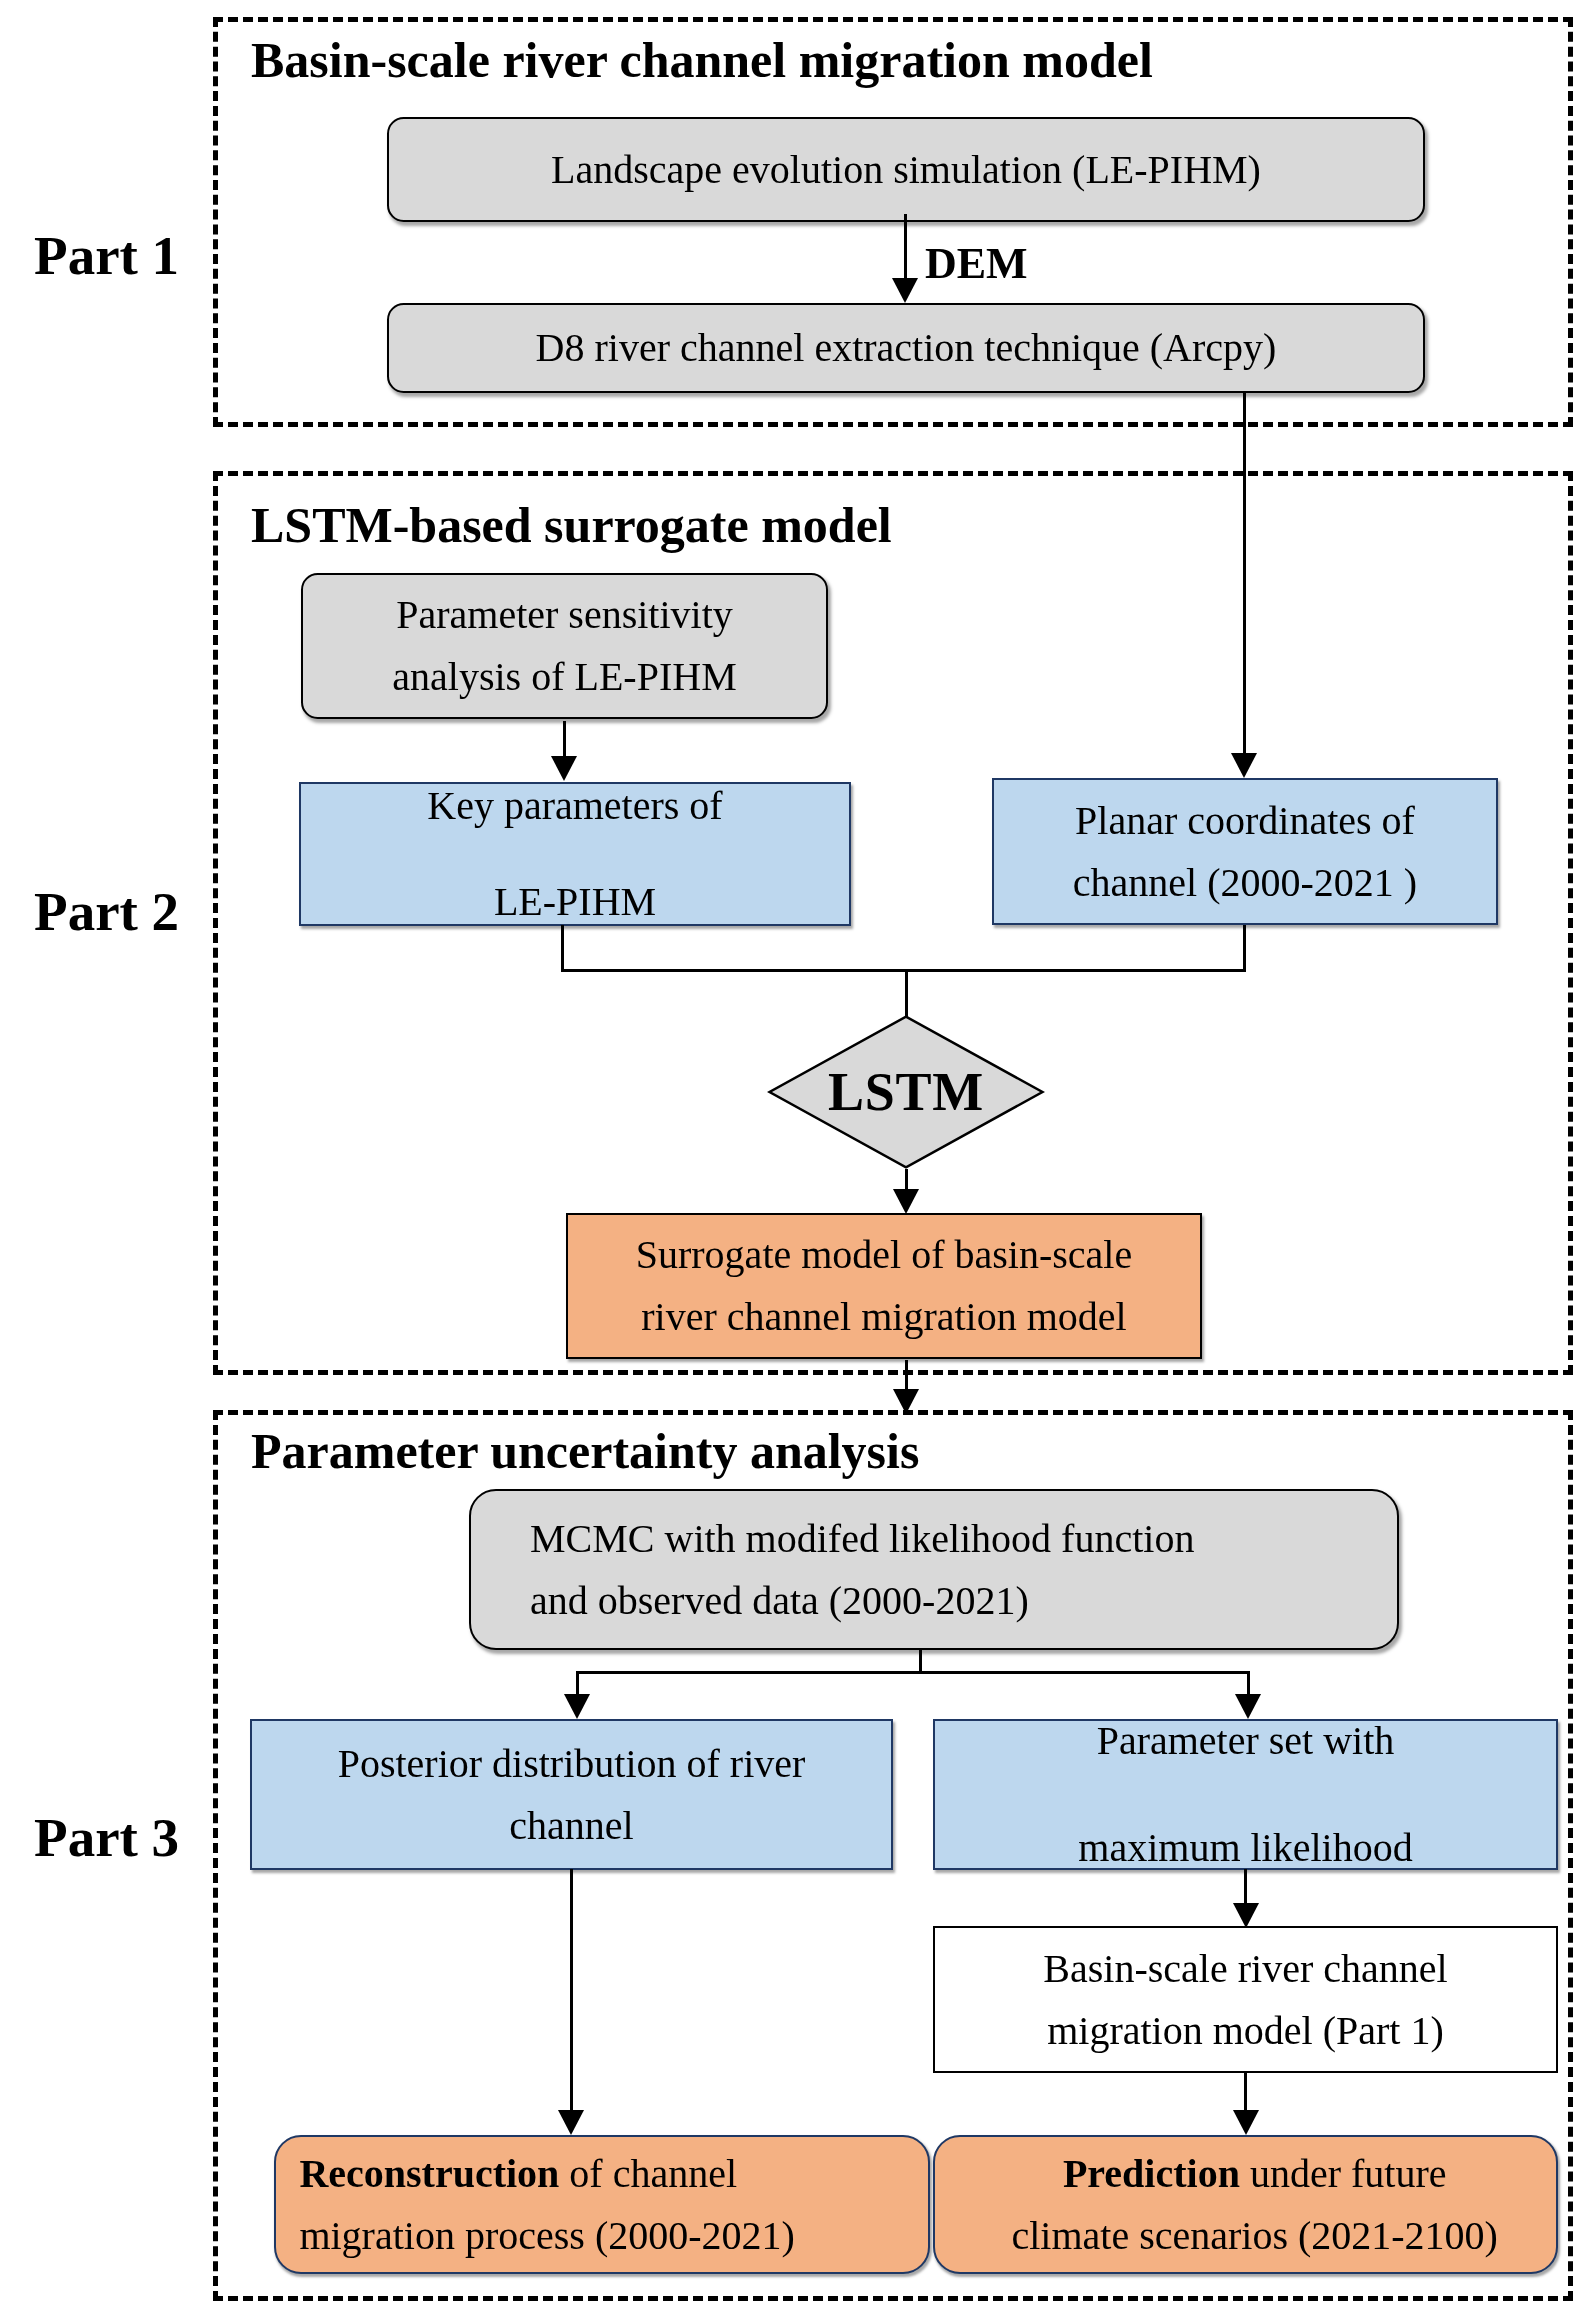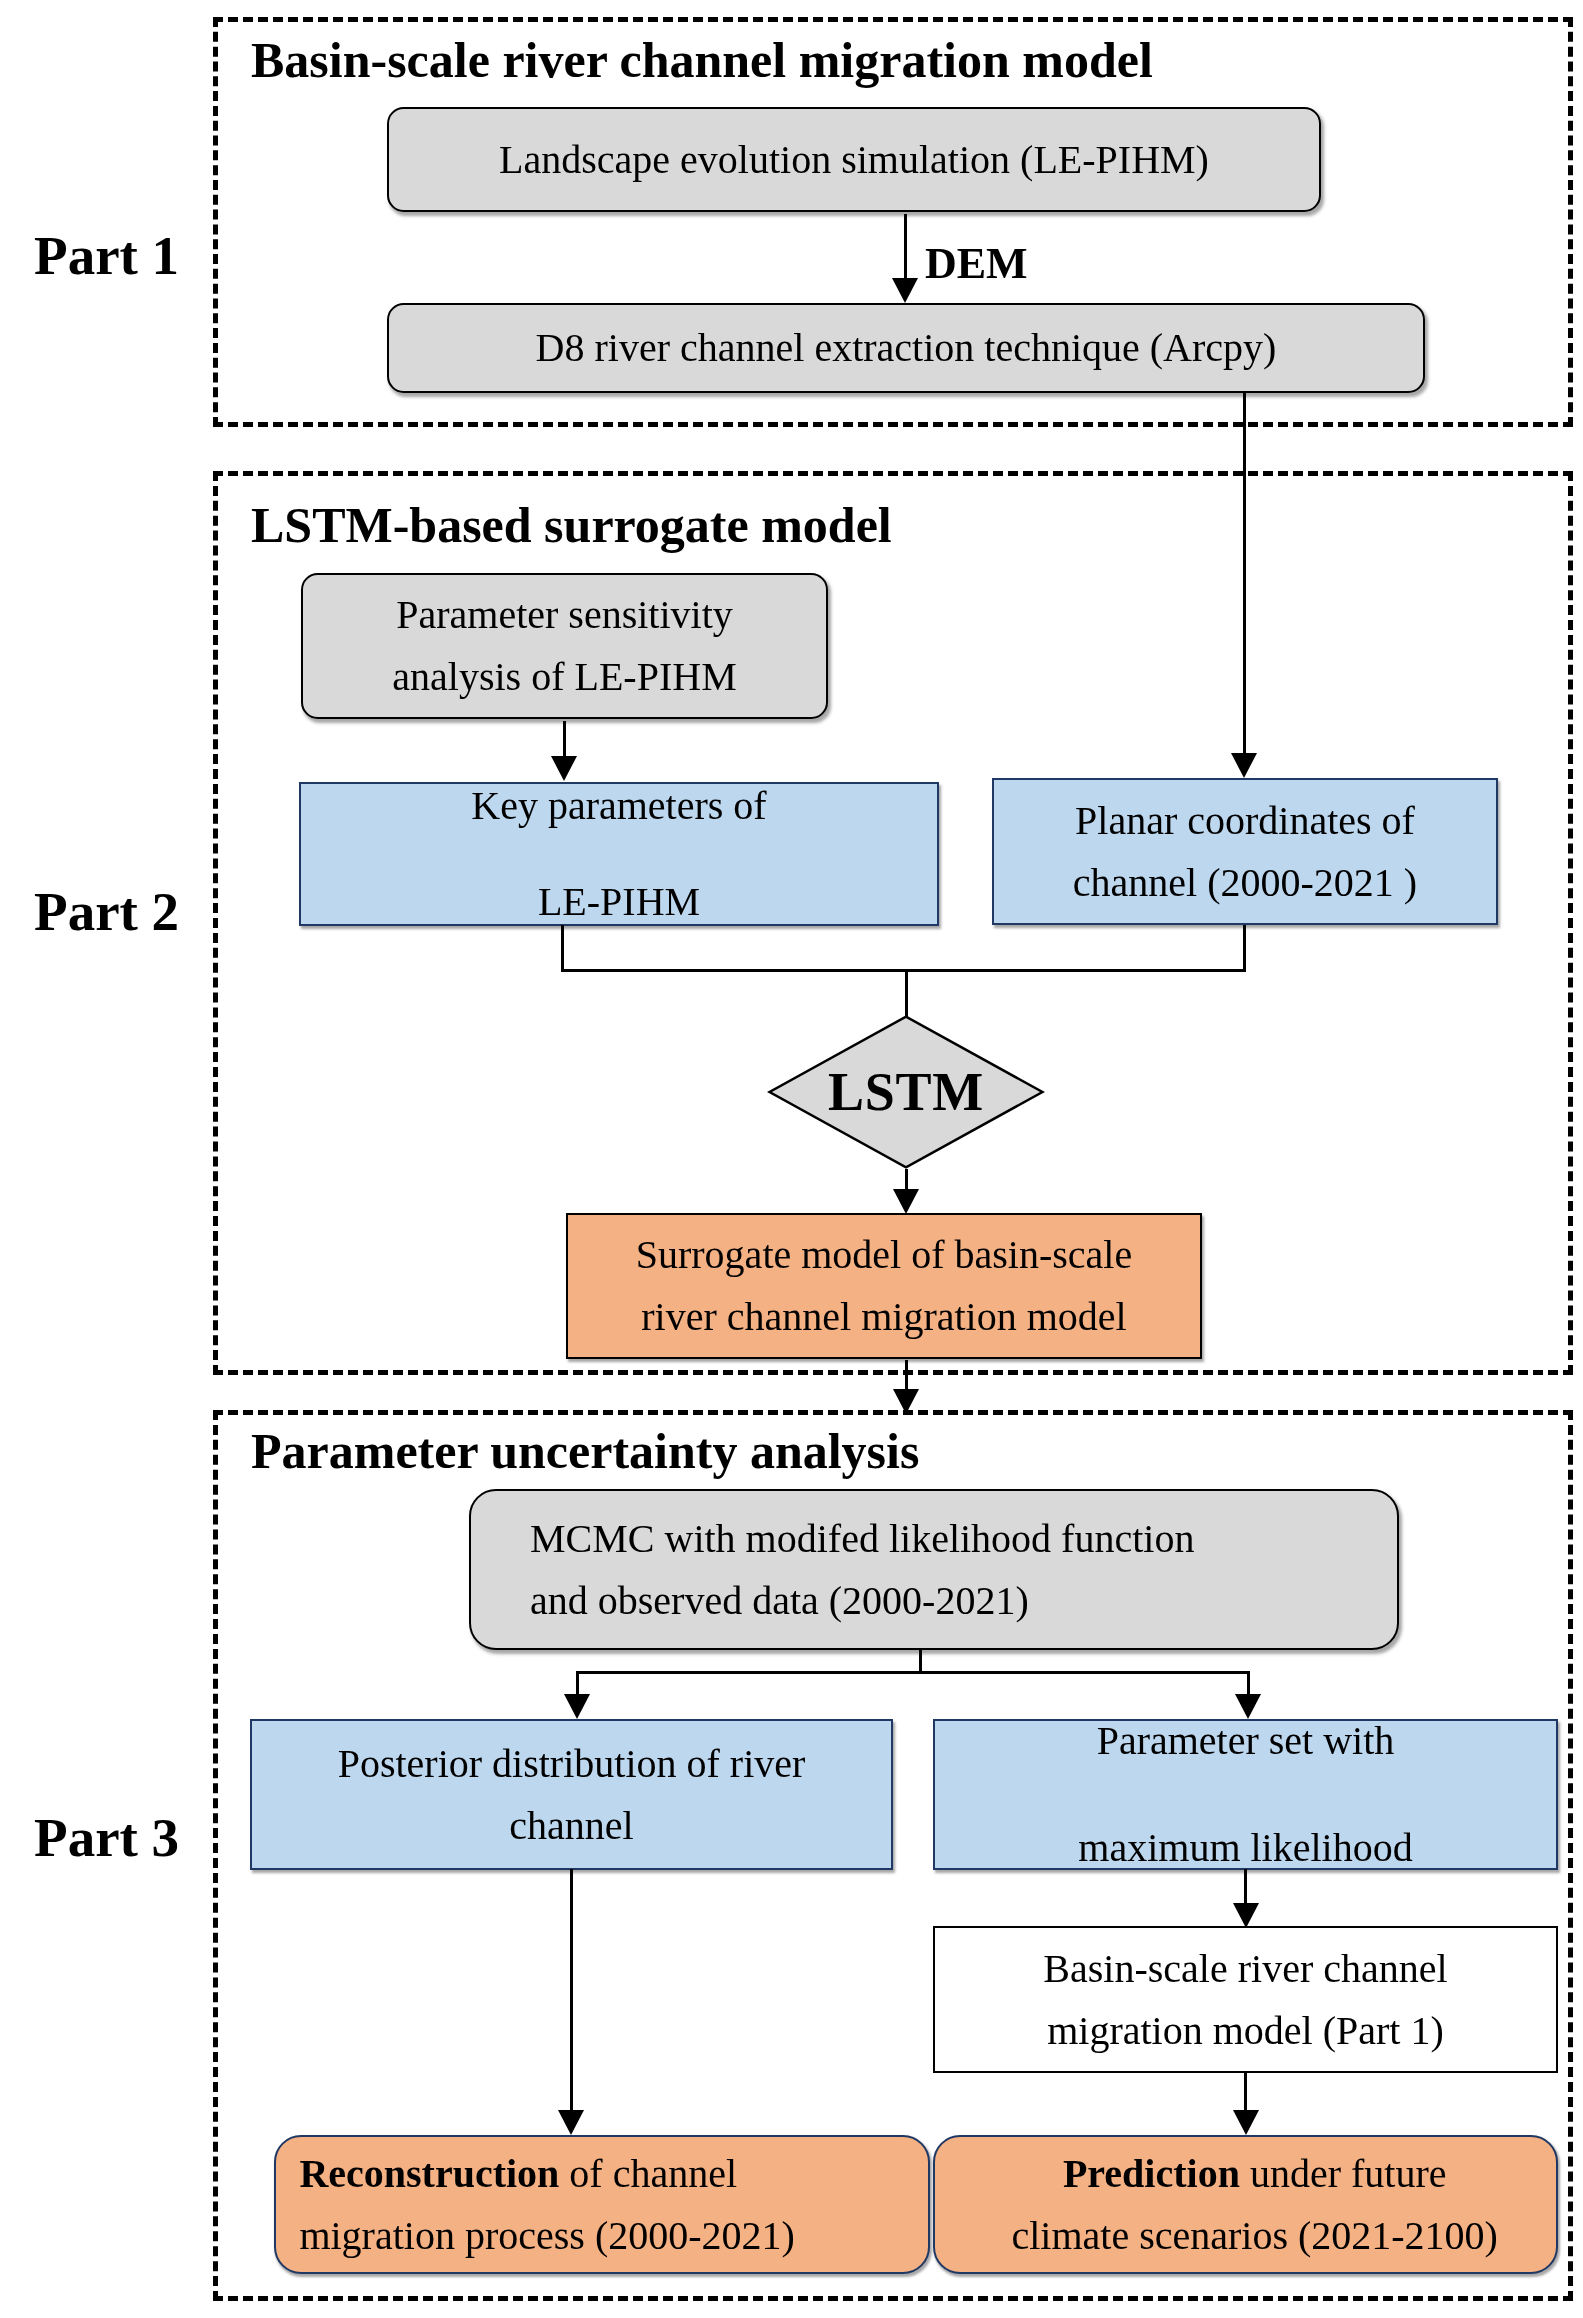--- a/index.html
+++ b/index.html
@@ -98,21 +98,21 @@
   <div class="boundary" style="left:213px;top:16.7px;width:1350px;height:400px;"></div>
   <div class="boundary" style="left:213px;top:471px;width:1350px;height:894px;"></div>
   <div class="boundary" style="left:213px;top:1410px;width:1350px;height:881px;"></div>
 
   <div class="part-label" style="top:224px;">Part 1</div>
   <div class="part-label" style="top:880px;">Part 2</div>
   <div class="part-label" style="top:1806px;">Part 3</div>
 
   <div class="section-title" style="left:251px;top:33px;">Basin-scale river channel migration model</div>
 
-  <div class="node gray-round" style="left:387px;top:107px;width:934px;height:105px;">
+  <div class="node gray-round" style="left:387px;top:117px;width:1038px;height:105px;">
     <div class="line">Landscape evolution simulation (LE-PIHM)</div>
   </div>
 
   <div class="vline" style="left:904px;top:214px;height:65px;"></div>
   <div class="arrowhead" style="left:892px;top:278px;"></div>
   <div class="edge-label" style="left:925px;top:238px;">DEM</div>
 
   <div class="node gray-round" style="left:387px;top:303px;width:1038px;height:90px;">
     <div class="line">D8 river channel extraction technique (Arcpy)</div>
   </div>
@@ -123,21 +123,21 @@
   <div class="section-title" style="left:251px;top:498px;">LSTM-based surrogate model</div>
 
   <div class="node gray-round" style="left:301px;top:573px;width:527px;height:146px;">
     <div class="line">Parameter sensitivity</div>
     <div class="line">analysis of LE-PIHM</div>
   </div>
 
   <div class="vline" style="left:563px;top:721px;height:38px;"></div>
   <div class="arrowhead" style="left:551px;top:756px;"></div>
 
-  <div class="node blue-rect" style="left:299px;top:782px;width:640px;height:144px;gap:34px;">
+  <div class="node blue-rect" style="left:299px;top:782px;width:552px;height:144px;gap:34px;">
     <div class="line">Key parameters of</div>
     <div class="line">LE-PIHM</div>
   </div>
 
   <div class="node blue-rect" style="left:992px;top:778px;width:506px;height:147px;">
     <div class="line">Planar coordinates of</div>
     <div class="line">channel (2000-2021 )</div>
   </div>
 
   <div class="vline" style="left:561px;top:925px;height:47px;"></div>

